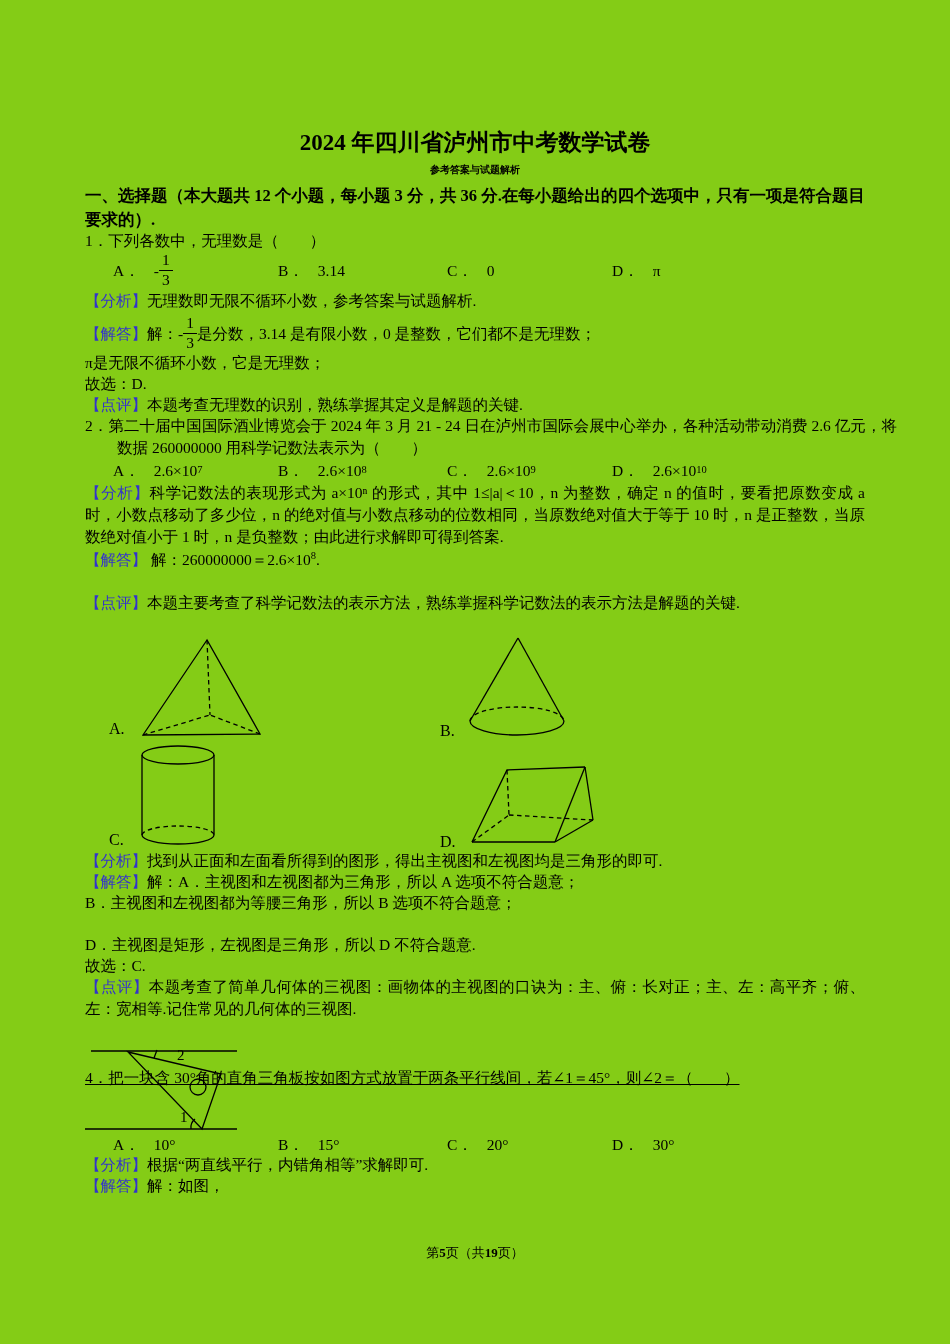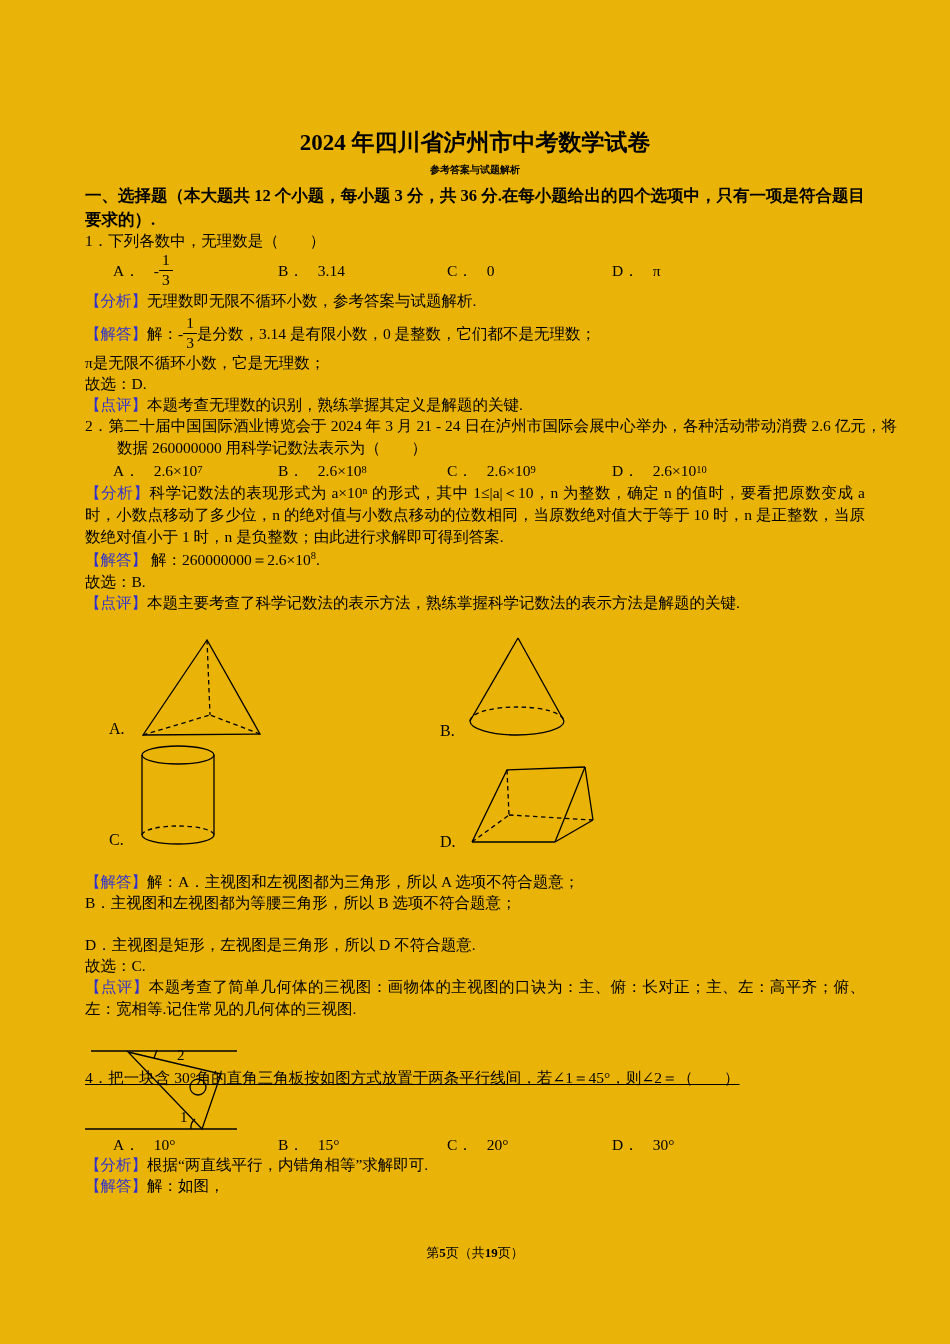--- a/index.html
+++ b/index.html
@@ -1,17 +1,17 @@
 <!DOCTYPE html>
 <html><head>
 <meta charset="utf-8">
 <style>
   html,body{margin:0;padding:0;background:#888;}
   #page{
-    position:relative;width:950px;height:1344px;background:#eab308;
+    position:relative;width:950px;height:1344px;background:#84cc16;
     font-family:"Liberation Serif","DejaVu Serif",serif;
     color:#000;font-size:15.5px;line-height:21px;overflow:hidden;
   }
   .abs{position:absolute;left:85px;width:780px;}
   .center{text-align:center;left:0;width:950px;}
   .bold{font-weight:bold;}
   .justify{text-align:justify;}
   .blue{color:#3333CC;}
   .title{font-size:23px;line-height:30px;}
   .subtitle{font-size:10px;line-height:18px;}
@@ -112,21 +112,20 @@
   </div>
 
   <div class="abs justify" style="top:482px;line-height:22px;">
     <span class="blue">【分析】</span><span>科学记数法的表现形式为 a×10ⁿ 的形式，其中 1≤|a|＜10，n 为整数，确定 n 的值时，要看把原数变成 a 时，小数点移动了多少位，n 的绝对值与小数点移动的位数相同，当原数绝对值大于等于 10 时，n 是正整数，当原数绝对值小于 1 时，n 是负整数；由此进行求解即可得到答案.</span>
   </div>
 
   <div class="abs" style="top:549px;">
     <span class="blue">【解答】</span>
     <span>解：260000000＝2.6×10</span><sup>8</sup><span>.</span>
   </div>
-  <div class="abs" style="top:571px;">故选：B.</div>
   <div class="abs" style="top:592px;">
     <span class="blue">【点评】</span><span>本题主要考查了科学记数法的表示方法，熟练掌握科学记数法的表示方法是解题的关键.</span>
   </div>
 
 
   <div class="abs" style="top:636px;height:106px;">
     <svg style="left:0;top:0;" width="250" height="106" viewBox="0 0 250 106">
       <polygon points="122,4 58,99 175,98"></polygon>
       <line class="dash" x1="122" y1="4" x2="125" y2="79"></line>
       <line class="dash" x1="58" y1="99" x2="125" y2="79"></line>
@@ -159,20 +158,23 @@
       <line x1="158" y1="77" x2="120" y2="99"></line>
       <line x1="120" y1="99" x2="37" y2="99"></line>
       <line x1="150" y1="24" x2="120" y2="99"></line>
       <line class="dash" x1="72" y1="27" x2="74" y2="72"></line>
       <line class="dash" x1="74" y1="72" x2="158" y2="77"></line>
       <line class="dash" x1="37" y1="99" x2="74" y2="72"></line>
     </svg>
     <span class="figlabel" style="left:355px;top:90px;">D.</span>
   </div>
 
+  <div class="abs" style="top:850px;">
+    <span class="blue">【分析】</span><span>找到从正面和左面看所得到的图形，得出主视图和左视图均是三角形的即可.</span>
+  </div>
   <div class="abs" style="top:871px;">
     <span class="blue">【解答】</span><span>解：A．主视图和左视图都为三角形，所以 A 选项不符合题意；</span>
   </div>
   <div class="abs" style="top:892px;">B．主视图和左视图都为等腰三角形，所以 B 选项不符合题意；</div>
   <div class="abs" style="top:934px;">D．主视图是矩形，左视图是三角形，所以 D 不符合题意.</div>
   <div class="abs" style="top:955px;">故选：C.</div>
   <div class="abs justify" style="top:976px;line-height:21.5px;">
     <span class="blue">【点评】</span><span>本题考查了简单几何体的三视图：画物体的主视图的口诀为：主、俯：长对正；主、左：高平齐；俯、左：宽相等.记住常见的几何体的三视图.</span>
   </div>
 

